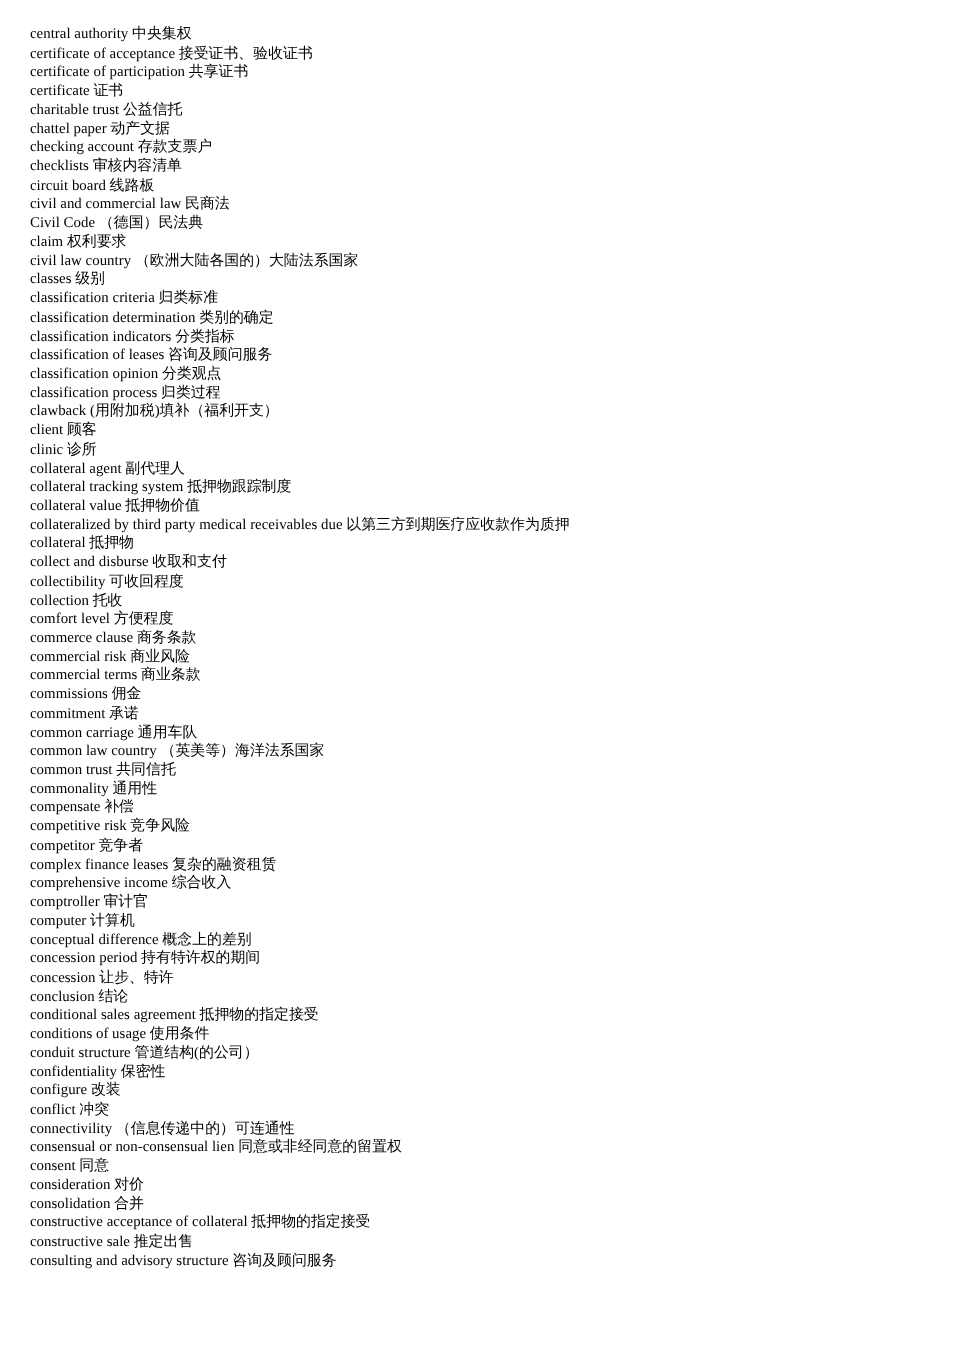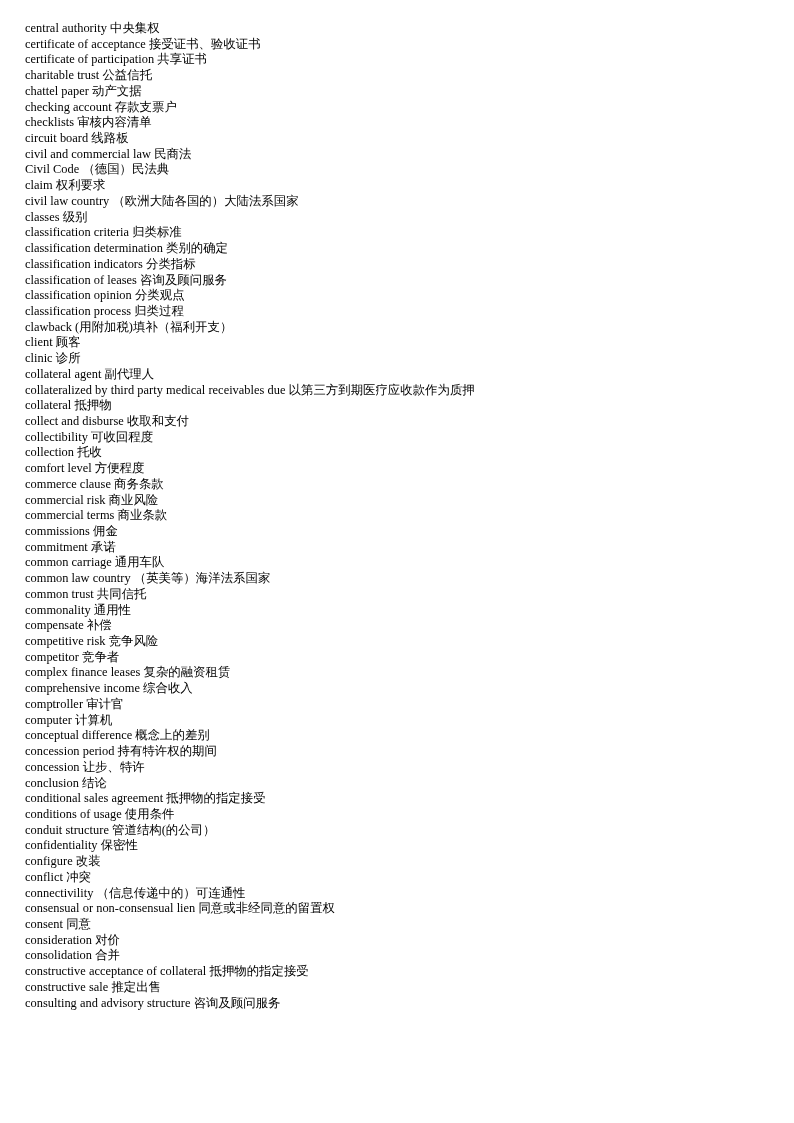--- a/index.html
+++ b/index.html
@@ -47,40 +47,43 @@
 </style>
 </head>
 <body style="background: rgb(255, 255, 255); color: rgb(0, 0, 0);">
 
 <div id="page">
   <ul class="entry-list">
 
   <li class="entry"><span>central  authority</span> <span>中央集权</span></li>
       <li class="entry"><span>certificate  of acceptance</span> <span>接受证书、验收证书</span></li>
       <li class="entry"><span>certificate  of participation</span> <span>共享证书</span></li>
+      <li class="entry"><span>certificate</span> <span>证书</span></li>
       <li class="entry"><span>charitable  trust</span> <span>公益信托</span></li>
       <li class="entry"><span>chattel  paper</span> <span>动产文据</span></li>
       <li class="entry"><span>checking account</span> <span>存款支票户</span></li>
       <li class="entry"><span>checklists</span> <span>审核内容清单</span></li>
       <li class="entry"><span>circuit board</span> <span>线路板</span></li>
       <li class="entry"><span>civil and commercial  law</span> <span> 民商法</span></li>
       <li class="entry"><span>Civil Code</span> <span>（德国）民法典</span></li>
       <li class="entry"><span>claim</span> <span> 权利要求</span></li>
       <li class="entry"><span>civil law country</span> <span>（欧洲大陆各国的）大陆法系国家</span></li>
       <li class="entry"><span>classes</span> <span>级别</span></li>
       <li class="entry"><span>classification  criteria</span> <span>归类标准</span></li>
       <li class="entry"><span>classification  determination</span> <span>类别的确定</span></li>
       <li class="entry"><span>classification  indicators</span> <span>分类指标</span></li>
       <li class="entry"><span>classification  of leases</span> <span>咨询及顾问服务</span></li>
       <li class="entry"><span>classification  opinion</span> <span> 分类观点</span></li>
       <li class="entry"><span>classification  process</span> <span>归类过程</span></li>
       <li class="entry"><span>clawback</span> <span>(用附加税)填补（福利开支）</span></li>
       <li class="entry"><span>client</span> <span>顾客</span></li>
       <li class="entry"><span>clinic</span> <span>诊所</span></li>
       <li class="entry"><span>collateral  agent</span> <span>副代理人</span></li>
+      <li class="entry"><span>collateral  tracking  system</span> <span>抵押物跟踪制度</span></li>
+      <li class="entry"><span>collateral  value</span> <span>抵押物价值</span></li>
       <li class="entry"><span>collateralized  by third party medical  receivables  due</span> <span>以第三方到期医疗应收款作为质押</span></li>
       <li class="entry"><span>collateral</span> <span>抵押物</span></li>
       <li class="entry"><span>collect and disburse</span> <span>收取和支付</span></li>
       <li class="entry"><span>collectibility</span> <span>可收回程度</span></li>
       <li class="entry"><span>collection</span> <span>托收</span></li>
       <li class="entry"><span>comfort level</span> <span>方便程度</span></li>
       <li class="entry"><span>commerce  clause</span> <span>商务条款</span></li>
       <li class="entry"><span>commercial  risk</span> <span>商业风险</span></li>
       <li class="entry"><span>commercial  terms</span> <span>商业条款</span></li>
       <li class="entry"><span>commissions</span> <span>佣金</span></li>

